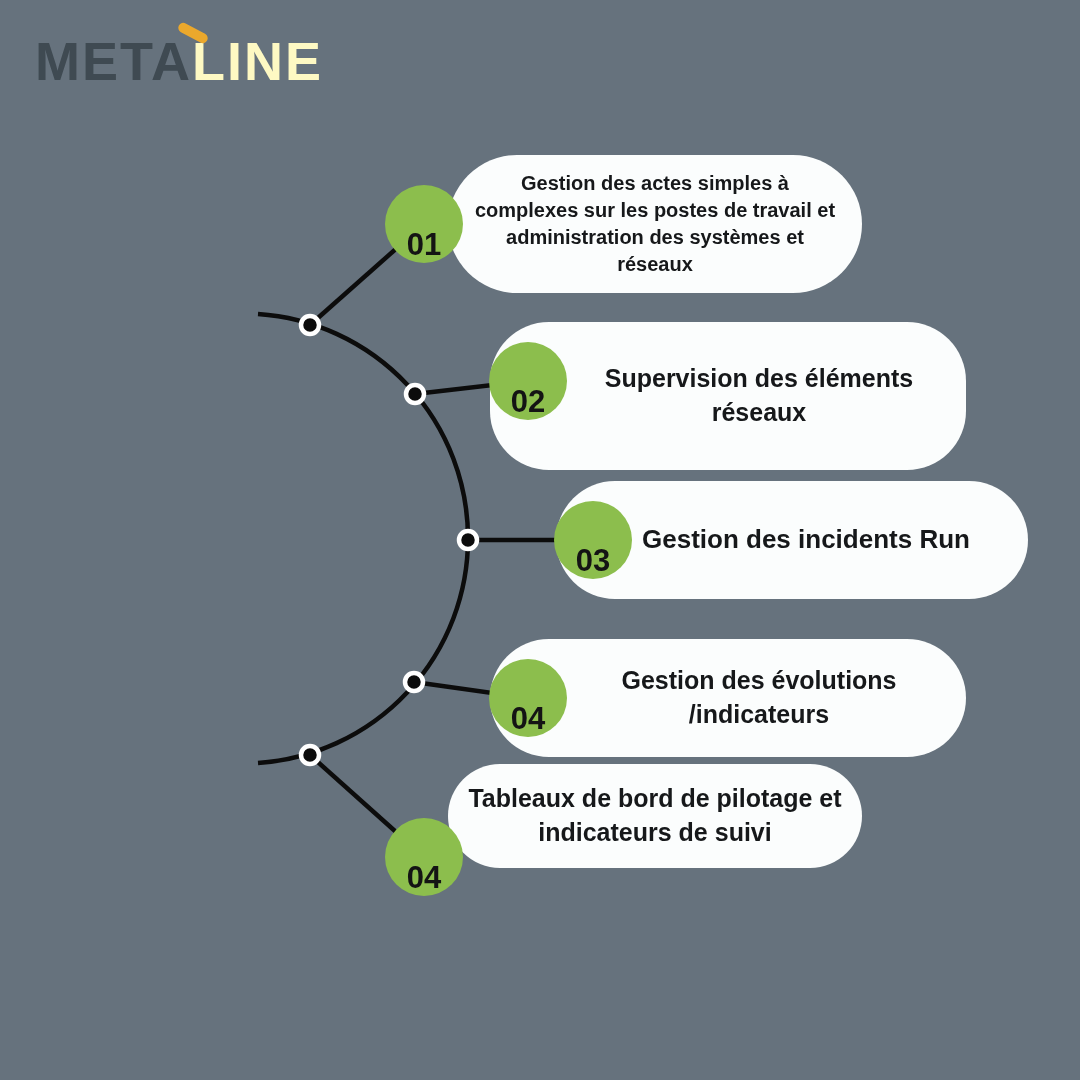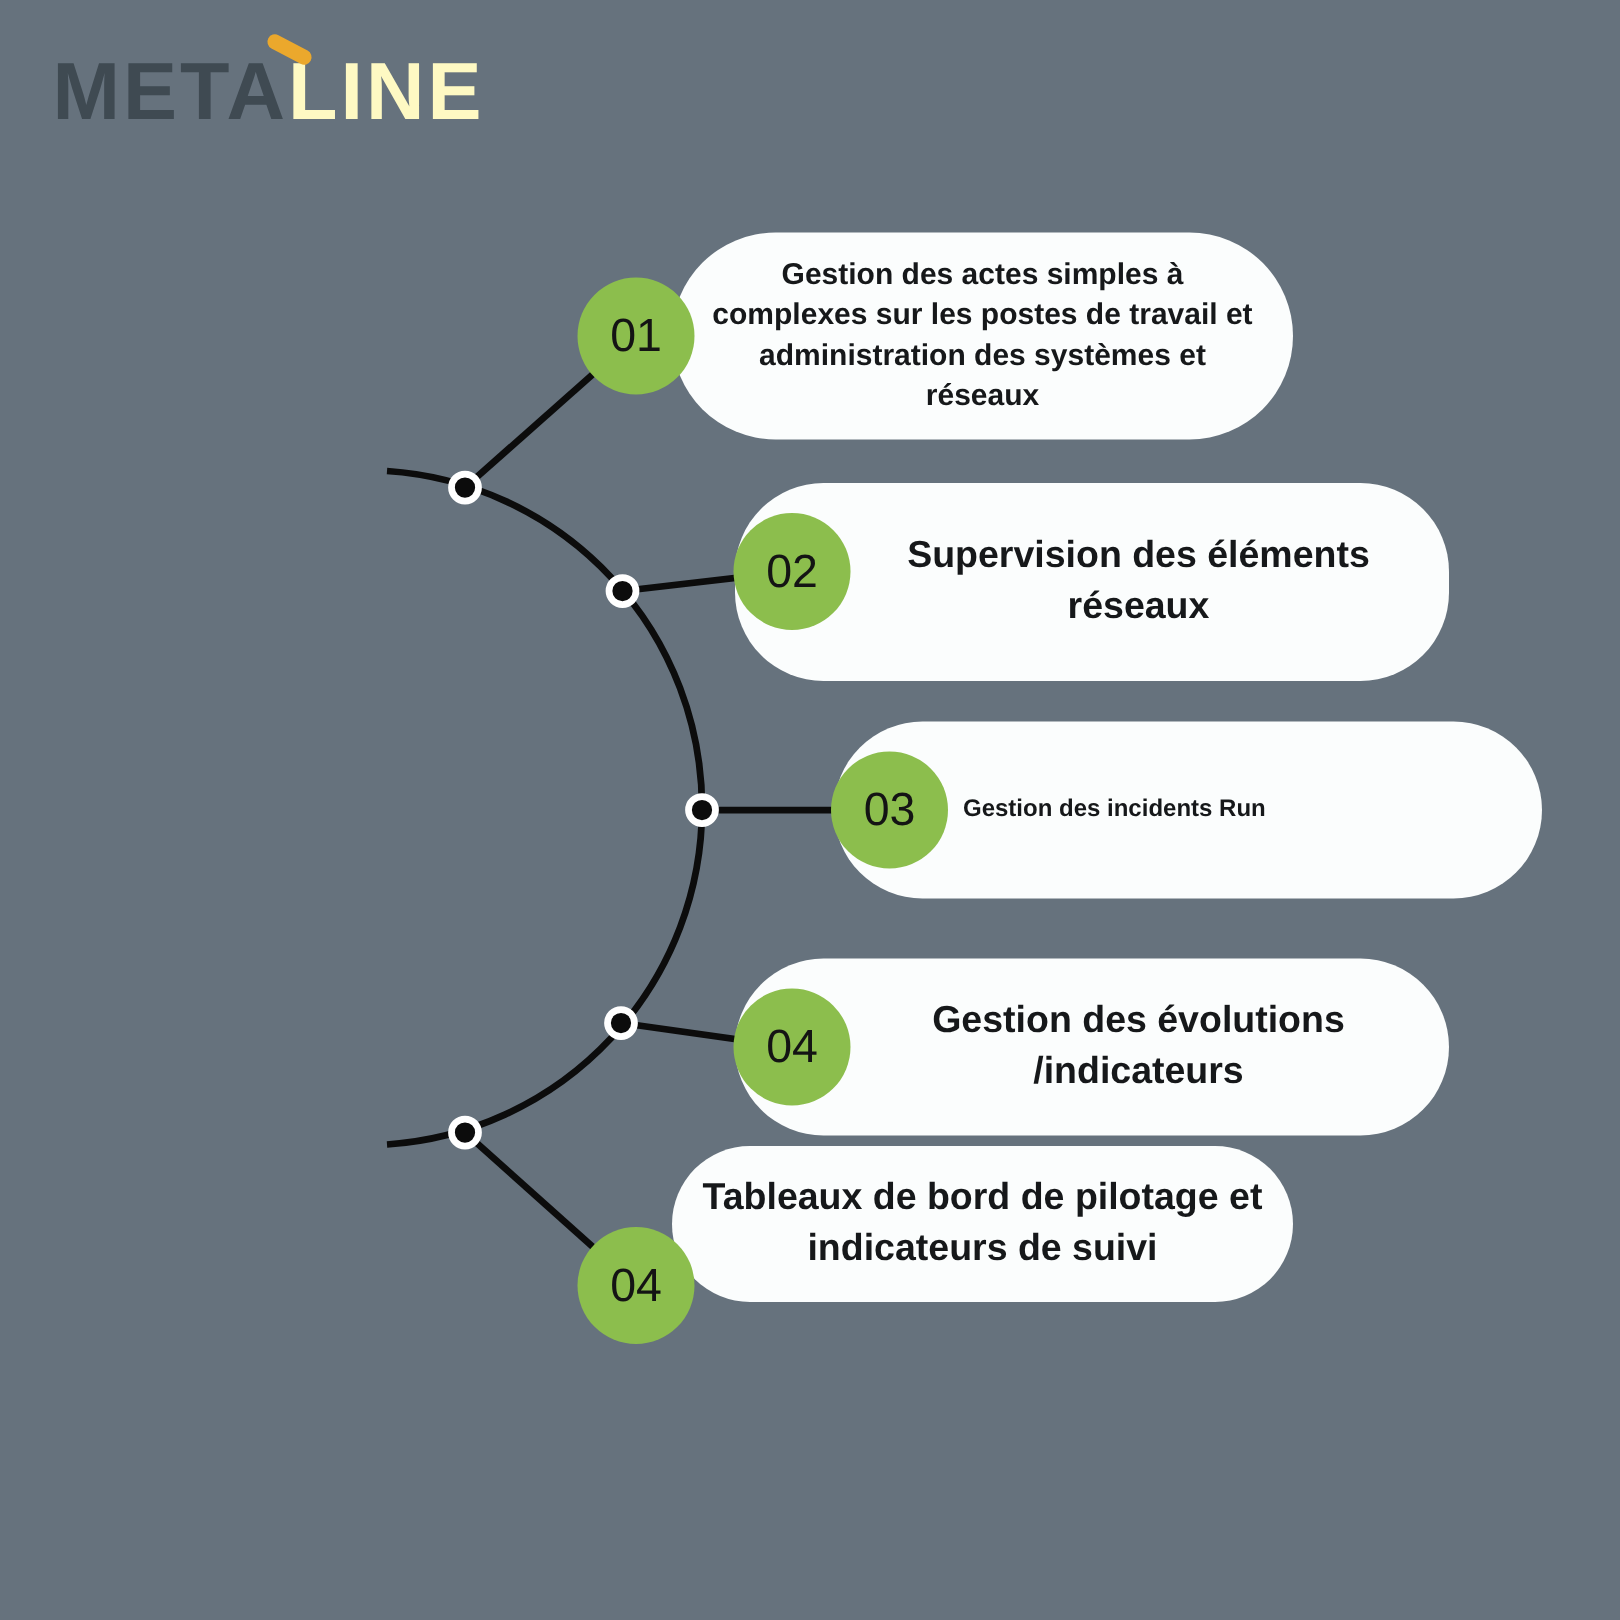--- a/index.html
+++ b/index.html
@@ -82,37 +82,37 @@
     display: flex;
     align-items: center;
     justify-content: flex-start;
     text-align: center;
     font-weight: 700;
     color: #16181A;
     line-height: 1.35;
     z-index: 2;
   }
   .pill-1 { left: 448px; top: 155px; width: 414px; height: 138px; border-radius: 69px; font-size: 20px; padding: 0 22px; }
-  .pill-2 { left: 490px; top: 322px; width: 476px; height: 132px; border-radius: 59px; font-size: 25px; padding: 0 30px 0 92px; }
-  .pill-3 { left: 556px; top: 481px; width: 472px; height: 118px; border-radius: 59px; font-size: 16px; padding: 0 24px 0 86px; }
+  .pill-2 { left: 490px; top: 322px; width: 476px; height: 148px; border-radius: 59px; font-size: 25px; padding: 0 30px 0 92px; }
+  .pill-3 { left: 556px; top: 481px; width: 472px; height: 118px; border-radius: 59px; font-size: 26px; padding: 0 24px 0 86px; }
   .pill-4 { left: 490px; top: 639px; width: 476px; height: 118px; border-radius: 59px; font-size: 25px; padding: 0 30px 0 92px; }
   .pill-5 { left: 448px; top: 764px; width: 414px; height: 104px; border-radius: 59px; font-size: 25px; padding: 0 16px; }
 
   
   .badge {
     position: absolute;
     width: 78px;
     height: 78px;
     border-radius: 50%;
     background: #8CBE4D;
     display: flex;
-    align-items: center;
+    align-items: flex-end;
     justify-content: center;
     font-size: 31px;
-    font-weight: 400;
+    font-weight: 700;
     color: #141414;
     z-index: 3;
   }
   .badge-1 { left: 385px; top: 185px; }
   .badge-2 { left: 489px; top: 342px; }
   .badge-3 { left: 554px; top: 501px; }
   .badge-4 { left: 489px; top: 659px; }
   .badge-5 { left: 385px; top: 818px; }
 </style>
 </head>

